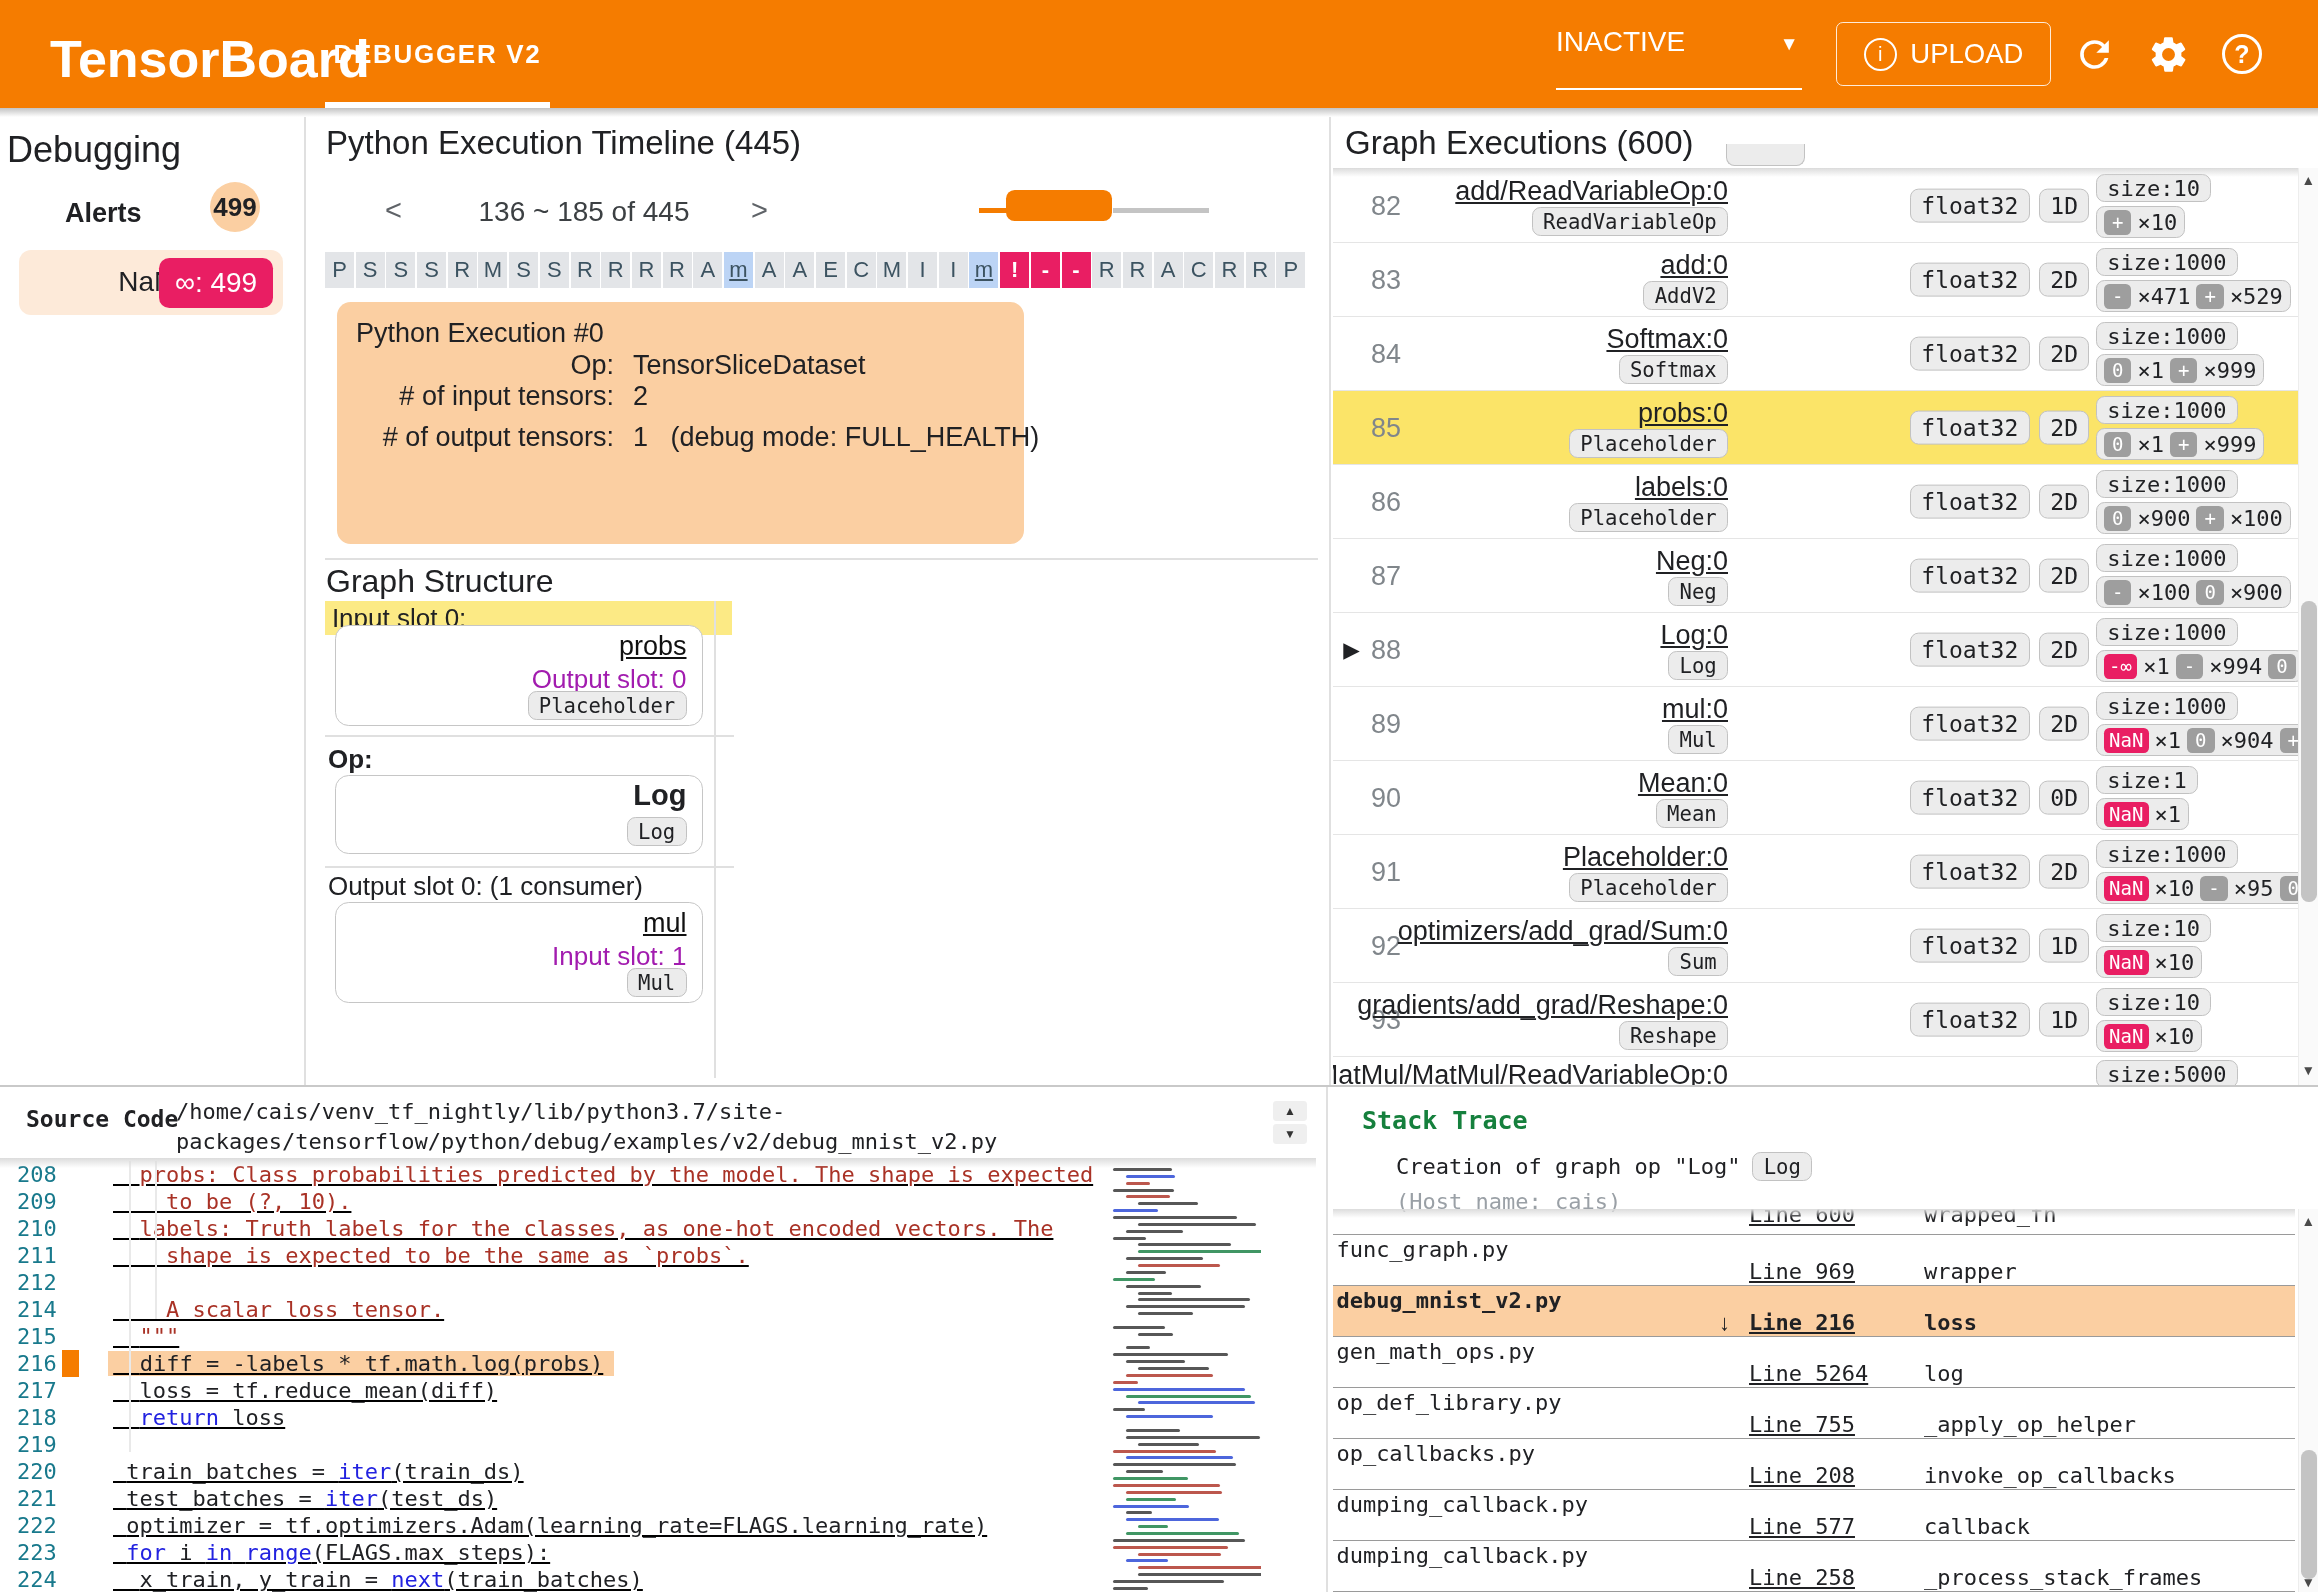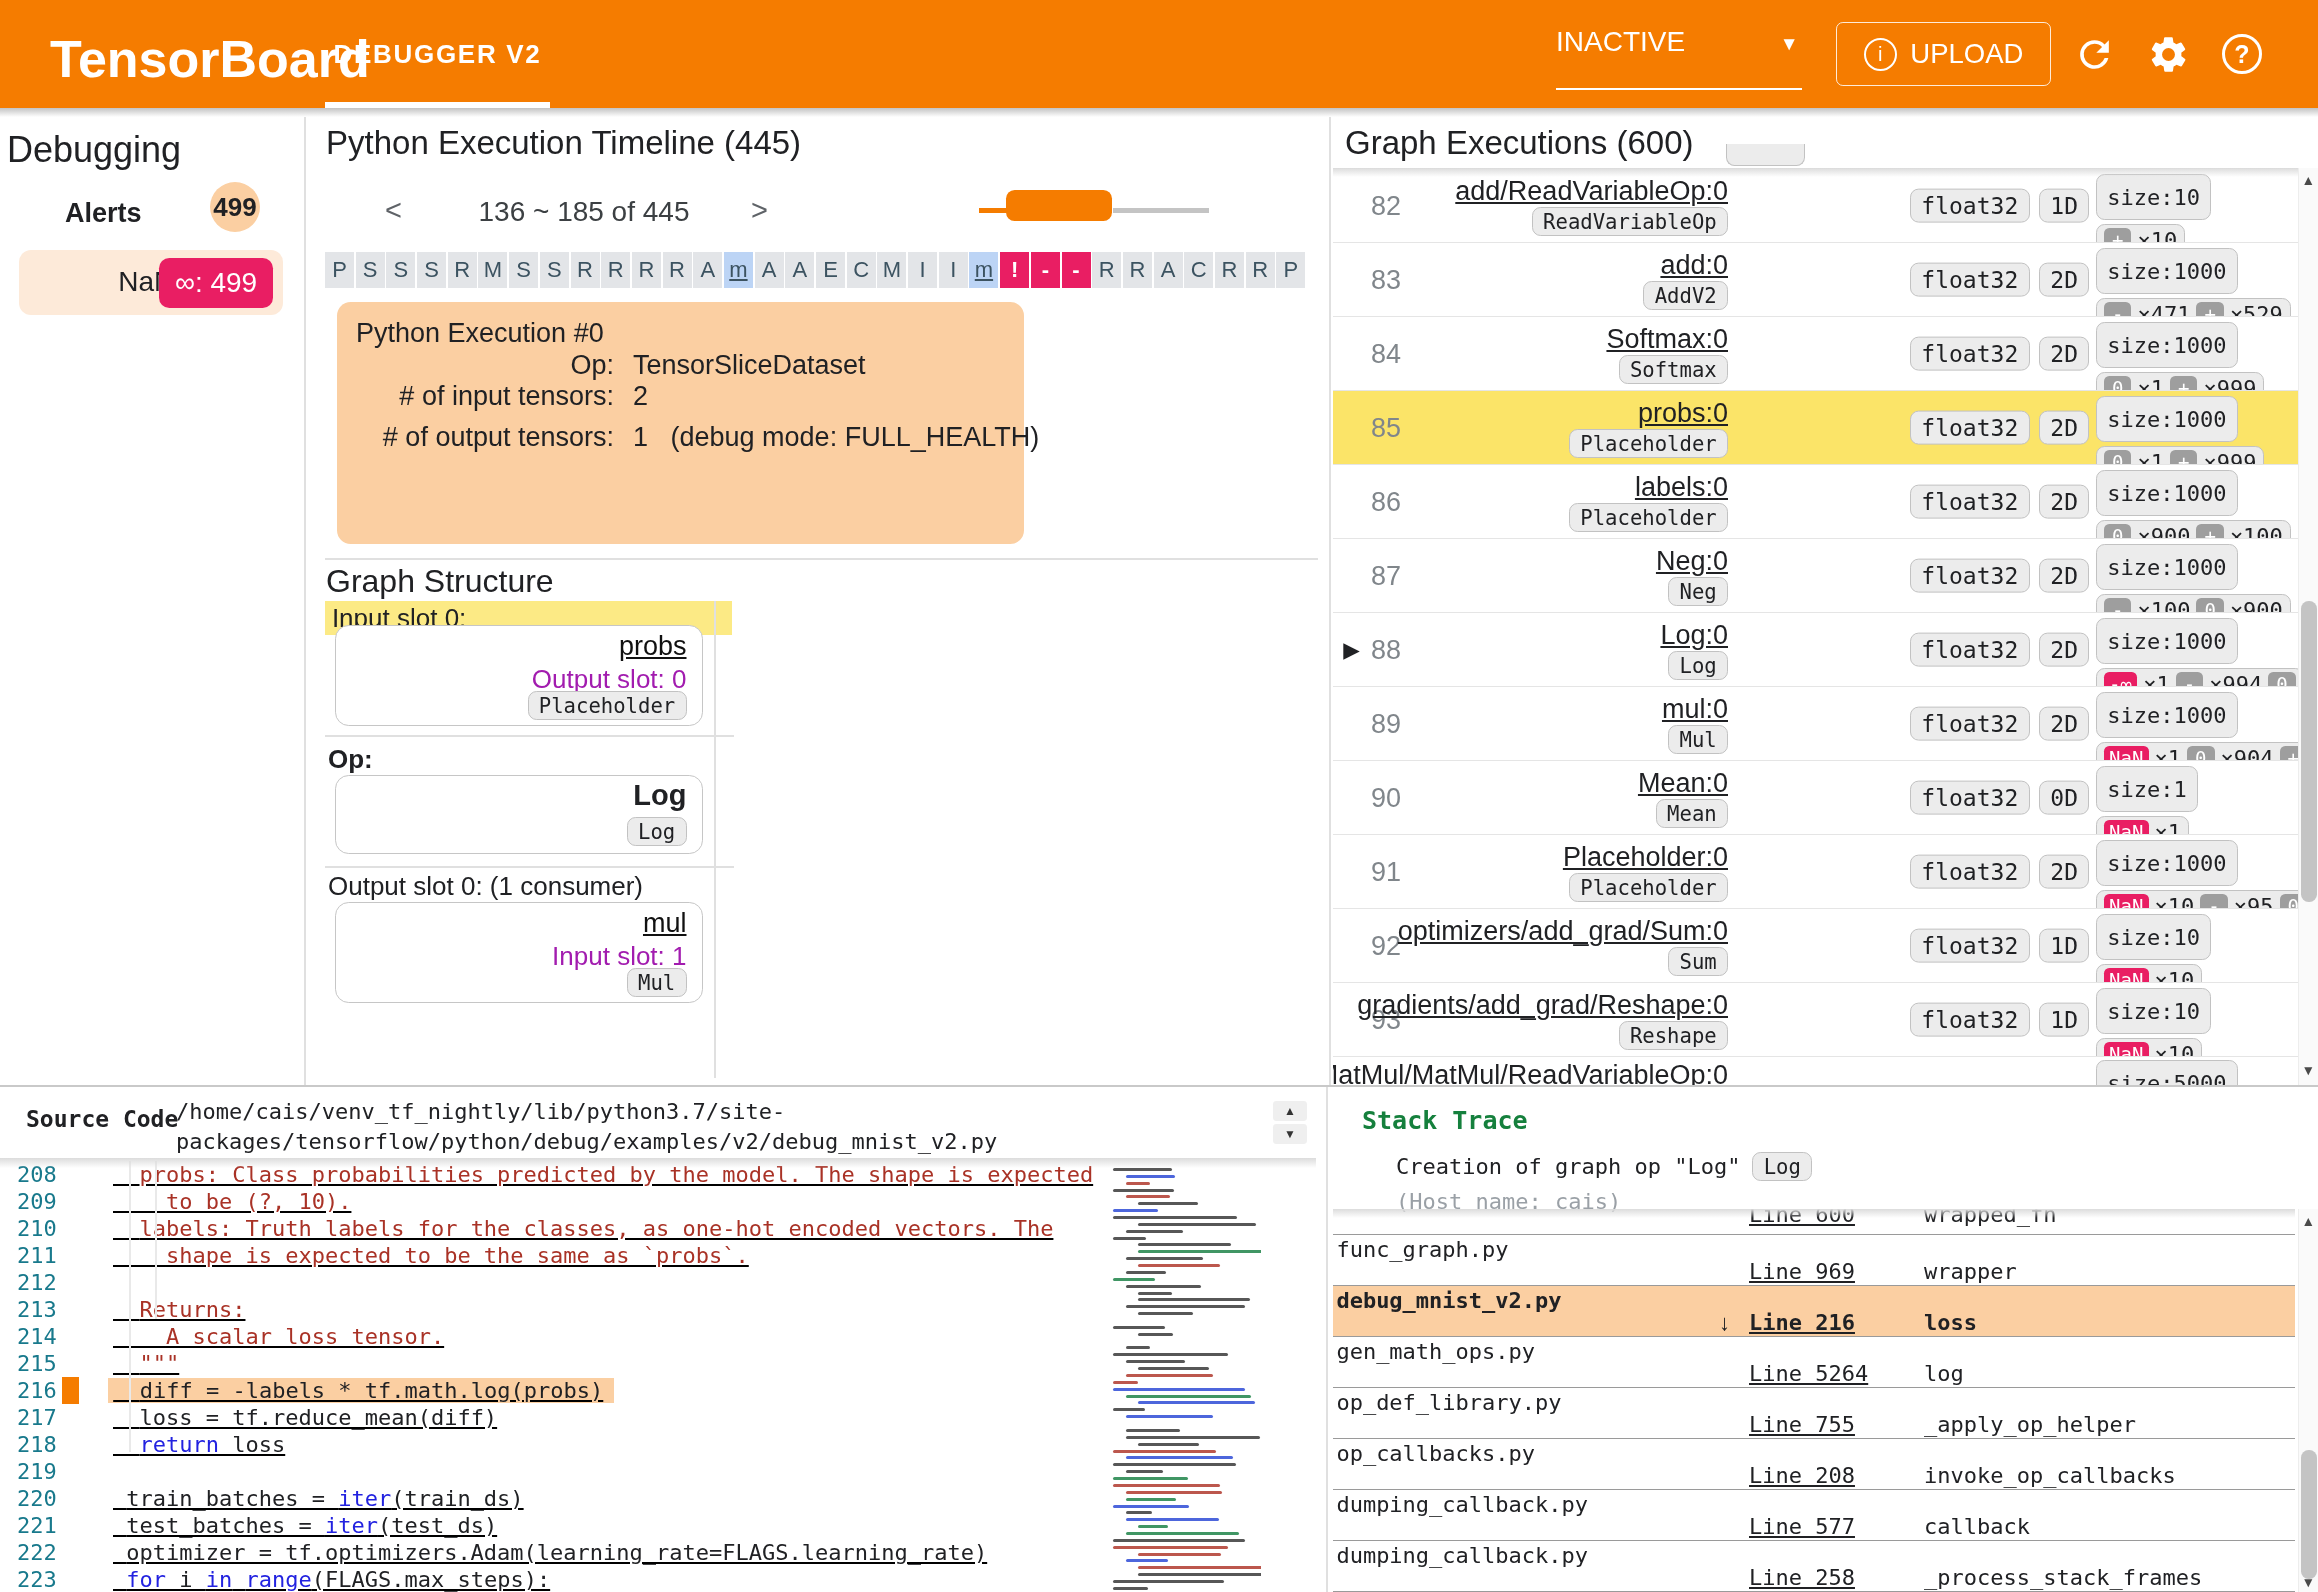--- a/index.html
+++ b/index.html
@@ -94,21 +94,21 @@
   .gxrow.sel { background:#fbe468; }
   .gxrow-partial { position:relative; height:33px; border-top:1.7px solid #e5e5e5; overflow:hidden; }
   .gx-num { position:absolute; left:38px; top:50%; transform:translateY(-50%); font-size:27px; color:#80868b; }
   .gx-arrow { position:absolute; left:10.3px; top:50%; transform:translateY(-50%); font-size:21.5px; color:#202124; }
   .gx-name { position:absolute; right:570px; top:6.9px; font-size:27px; color:#202124;
              text-decoration:underline; white-space:nowrap; }
   .gx-opchip { position:absolute; right:570px; top:38px; }
   .gx-dtype { position:absolute; left:577px; top:50%; transform:translateY(-50%); font-size:23px; padding:3.4px 10.3px; }
   .gx-dims  { position:absolute; left:706px; top:50%; transform:translateY(-50%); font-size:23px; padding:3.4px 10.3px; }
   .gx-sizecol { position:absolute; left:763px; top:5.2px; display:flex; flex-direction:column; gap:4.3px; align-items:flex-start; }
-  .size-chip { font-size:22px; padding:0.9px 10.3px; height:46px; }
+  .size-chip { font-size:22px; padding:0.9px 10.3px; height:28px; }
   .counts-chip { font-size:22px; padding:0.9px 6.9px; height:32px; gap:6px; }
   .sym { min-width:27.5px; height:25px; padding:0 5.2px; border-radius:5.2px; background:#9e9e9e; color:#fff;
          font-size:19px; display:inline-flex; align-items:center; justify-content:center;
          font-family:"DejaVu Sans Mono", monospace; }
   .sym.pink { background:#e91e63; }
   .gx-scrolltrack { position:absolute; left:2298px; top:168px; width:20.6px; height:917px; background:#fafafa;
                     border-left:1.7px solid #ededed; }
   .scroll-arrow { position:absolute; width:20.6px; text-align:center; font-size:13.7px; color:#4a4a4a; z-index:6; }
   .scroll-thumb { position:absolute; width:15.5px; border-radius:7.7px; background:#c4c4c4; z-index:6; }
 
@@ -503,21 +503,20 @@
   <div class="src-stepper">
     <div class="step-btn">▲</div>
     <div class="step-btn">▼</div>
   </div>
   <div class="code-area" id="code-area">
       <div class="cline"><span class="cnum">208</span><span class="cmark"></span><span class="ctext"><span>  </span><span class="c-str">probs: Class probabilities predicted by the model. The shape is expected</span></span></div>
       <div class="cline"><span class="cnum">209</span><span class="cmark"></span><span class="ctext"><span>    </span><span class="c-str">to be (?, 10).</span></span></div>
       <div class="cline"><span class="cnum">210</span><span class="cmark"></span><span class="ctext"><span>  </span><span class="c-str">labels: Truth labels for the classes, as one-hot encoded vectors. The</span></span></div>
       <div class="cline"><span class="cnum">211</span><span class="cmark"></span><span class="ctext"><span>    </span><span class="c-str">shape is expected to be the same as `probs`.</span></span></div>
       <div class="cline"><span class="cnum">212</span><span class="cmark"></span><span class="ctext"><span></span></span></div>
-      <div class="cline"><span class="cnum">213</span><span class="cmark"></span><span class="ctext"><span>  </span><span class="c-str">Returns:</span></span></div>
       <div class="cline"><span class="cnum">214</span><span class="cmark"></span><span class="ctext"><span>    </span><span class="c-str">A scalar loss tensor.</span></span></div>
       <div class="cline"><span class="cnum">215</span><span class="cmark"></span><span class="ctext"><span>  </span><span class="c-str">"""</span></span></div>
       <div class="cline"><span class="cnum">216</span><span class="cmark on"></span><span class="ctext hl"><span>  </span><span class="c-code">diff = -labels * tf.math.log(probs)</span></span></div>
       <div class="cline"><span class="cnum">217</span><span class="cmark"></span><span class="ctext"><span>  </span><span class="c-code">loss = tf.reduce_mean(diff)</span></span></div>
       <div class="cline"><span class="cnum">218</span><span class="cmark"></span><span class="ctext"><span>  </span><span class="c-kw">return</span><span class="c-code"> loss</span></span></div>
       <div class="cline"><span class="cnum">219</span><span class="cmark"></span><span class="ctext"><span></span></span></div>
       <div class="cline"><span class="cnum">220</span><span class="cmark"></span><span class="ctext"><span> </span><span class="c-code">train_batches = </span><span class="c-kw">iter</span><span class="c-code">(train_ds)</span></span></div>
       <div class="cline"><span class="cnum">221</span><span class="cmark"></span><span class="ctext"><span> </span><span class="c-code">test_batches = </span><span class="c-kw">iter</span><span class="c-code">(test_ds)</span></span></div>
       <div class="cline"><span class="cnum">222</span><span class="cmark"></span><span class="ctext"><span> </span><span class="c-code">optimizer = tf.optimizers.Adam(learning_rate=FLAGS.learning_rate)</span></span></div>
       <div class="cline"><span class="cnum">223</span><span class="cmark"></span><span class="ctext"><span> </span><span class="c-kw">for</span><span class="c-code"> i </span><span class="c-kw">in</span><span class="c-code"> </span><span class="c-kw">range</span><span class="c-code">(FLAGS.max_steps):</span></span></div>

